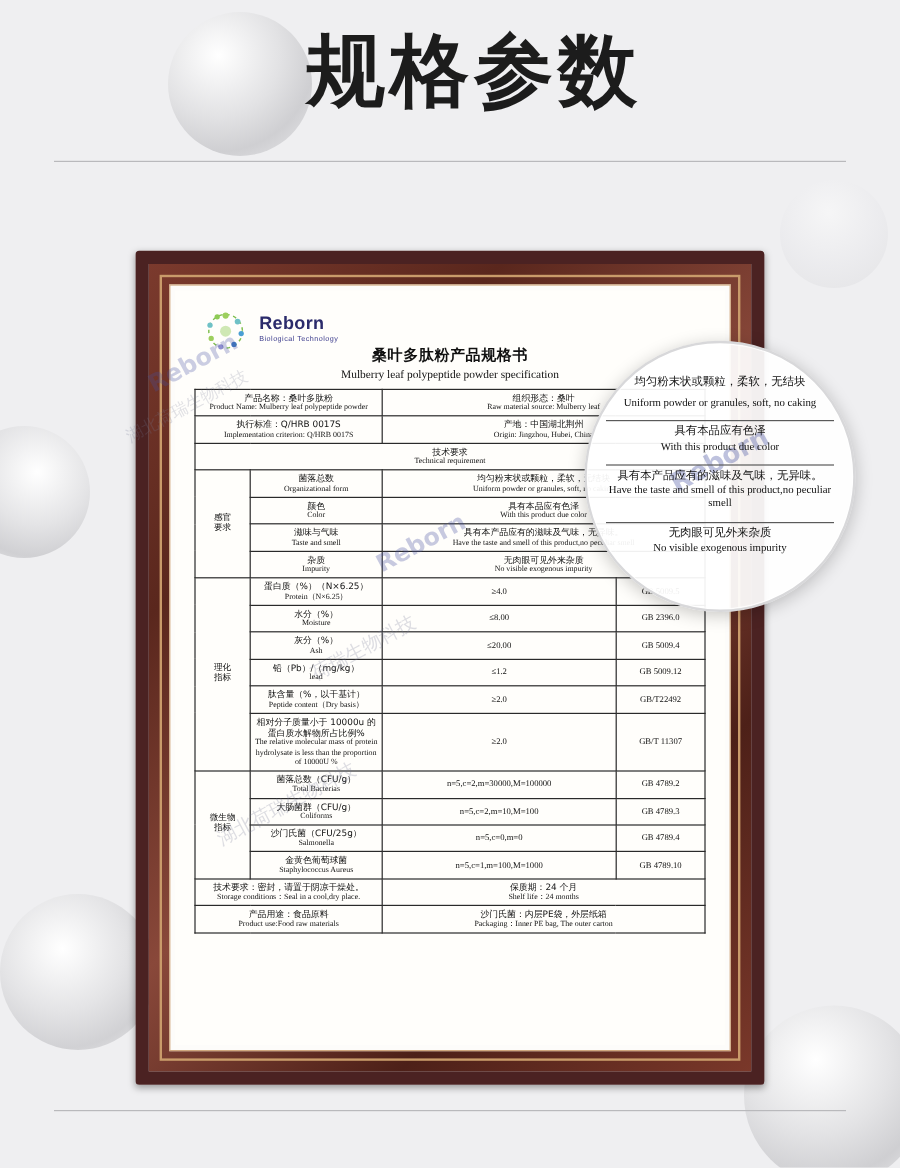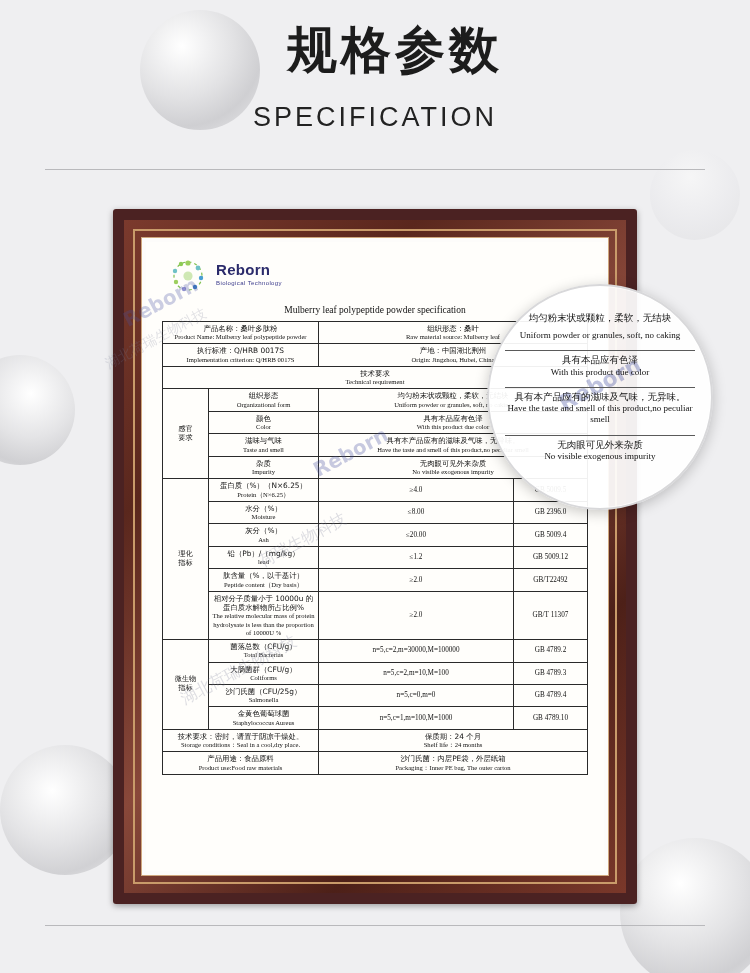--- a/index.html
+++ b/index.html
@@ -49,21 +49,21 @@
 
   
   .header {
     position: relative;
     text-align: center;
     padding-top: 22px;
   }
   .title-cn {
     font-family: "DejaVu Sans", sans-serif;
     font-weight: bold;
-    font-size: 50px;
+    font-size: 66px;
     letter-spacing: 4px;
     color: #1c1c1c;
     line-height: 1.15;
     position: relative;
     z-index: 3;
     padding-left: 40px;
   }
   .title-en {
     font-family: "Liberation Sans", sans-serif;
     font-size: 27px;
@@ -303,21 +303,20 @@
 <body>
 
 <div class="bg-circle tl"></div>
 <div class="bg-circle tr"></div>
 <div class="bg-circle ml"></div>
 <div class="bg-circle bl"></div>
 <div class="bg-circle br"></div>
 
 <div class="header">
   <div class="title-cn">规格参数</div>
-  <div class="title-en">SPECIFICATION</div>
   <div class="rule"></div>
 </div>
 <div class="rule bottom"></div>
 
 <div class="frame-wrap">
   <div class="frame-outer">
     <div class="frame-bevel"></div>
     <div class="frame-inner">
       <div class="paper">
 
@@ -337,20 +336,21 @@
                 <circle cx="20" cy="20" r="4.6" fill="#cfe8b4"></circle>
               </g>
             </svg>
           </div>
           <div class="logo-text">
             <span class="logo-name">Reborn</span>
             <span class="logo-sub">Biological Technology</span>
           </div>
         </div>
 
+        <div class="doc-title">桑叶多肽粉产品规格书</div>
         <div class="doc-title-en">Mulberry leaf polypeptide powder specification</div>
 
         <table class="spec">
           <colgroup>
             <col style="width:46px">
             <col style="width:110px">
             <col>
             <col style="width:74px">
           </colgroup>
           <tbody>
@@ -380,21 +380,21 @@
                 <span class="en">Technical requirement</span>
               </td>
             </tr>
 
             <tr>
               <td rowspan="4" class="sidecat">
                 <span>感官</span><br>
                 <span>要求</span>
               </td>
               <td>
-                <span class="cn">组织形态</span>
+                <span class="cn">菌落总数</span>
                 <span class="en">Organizational form</span>
               </td>
               <td colspan="2">
                 <span class="cn">均匀粉末状或颗粒，柔软，无结块</span>
                 <span class="en">Uniform powder or granules, soft, no caking</span>
               </td>
             </tr>
             <tr>
               <td>
                 <span class="cn">颜色</span>

